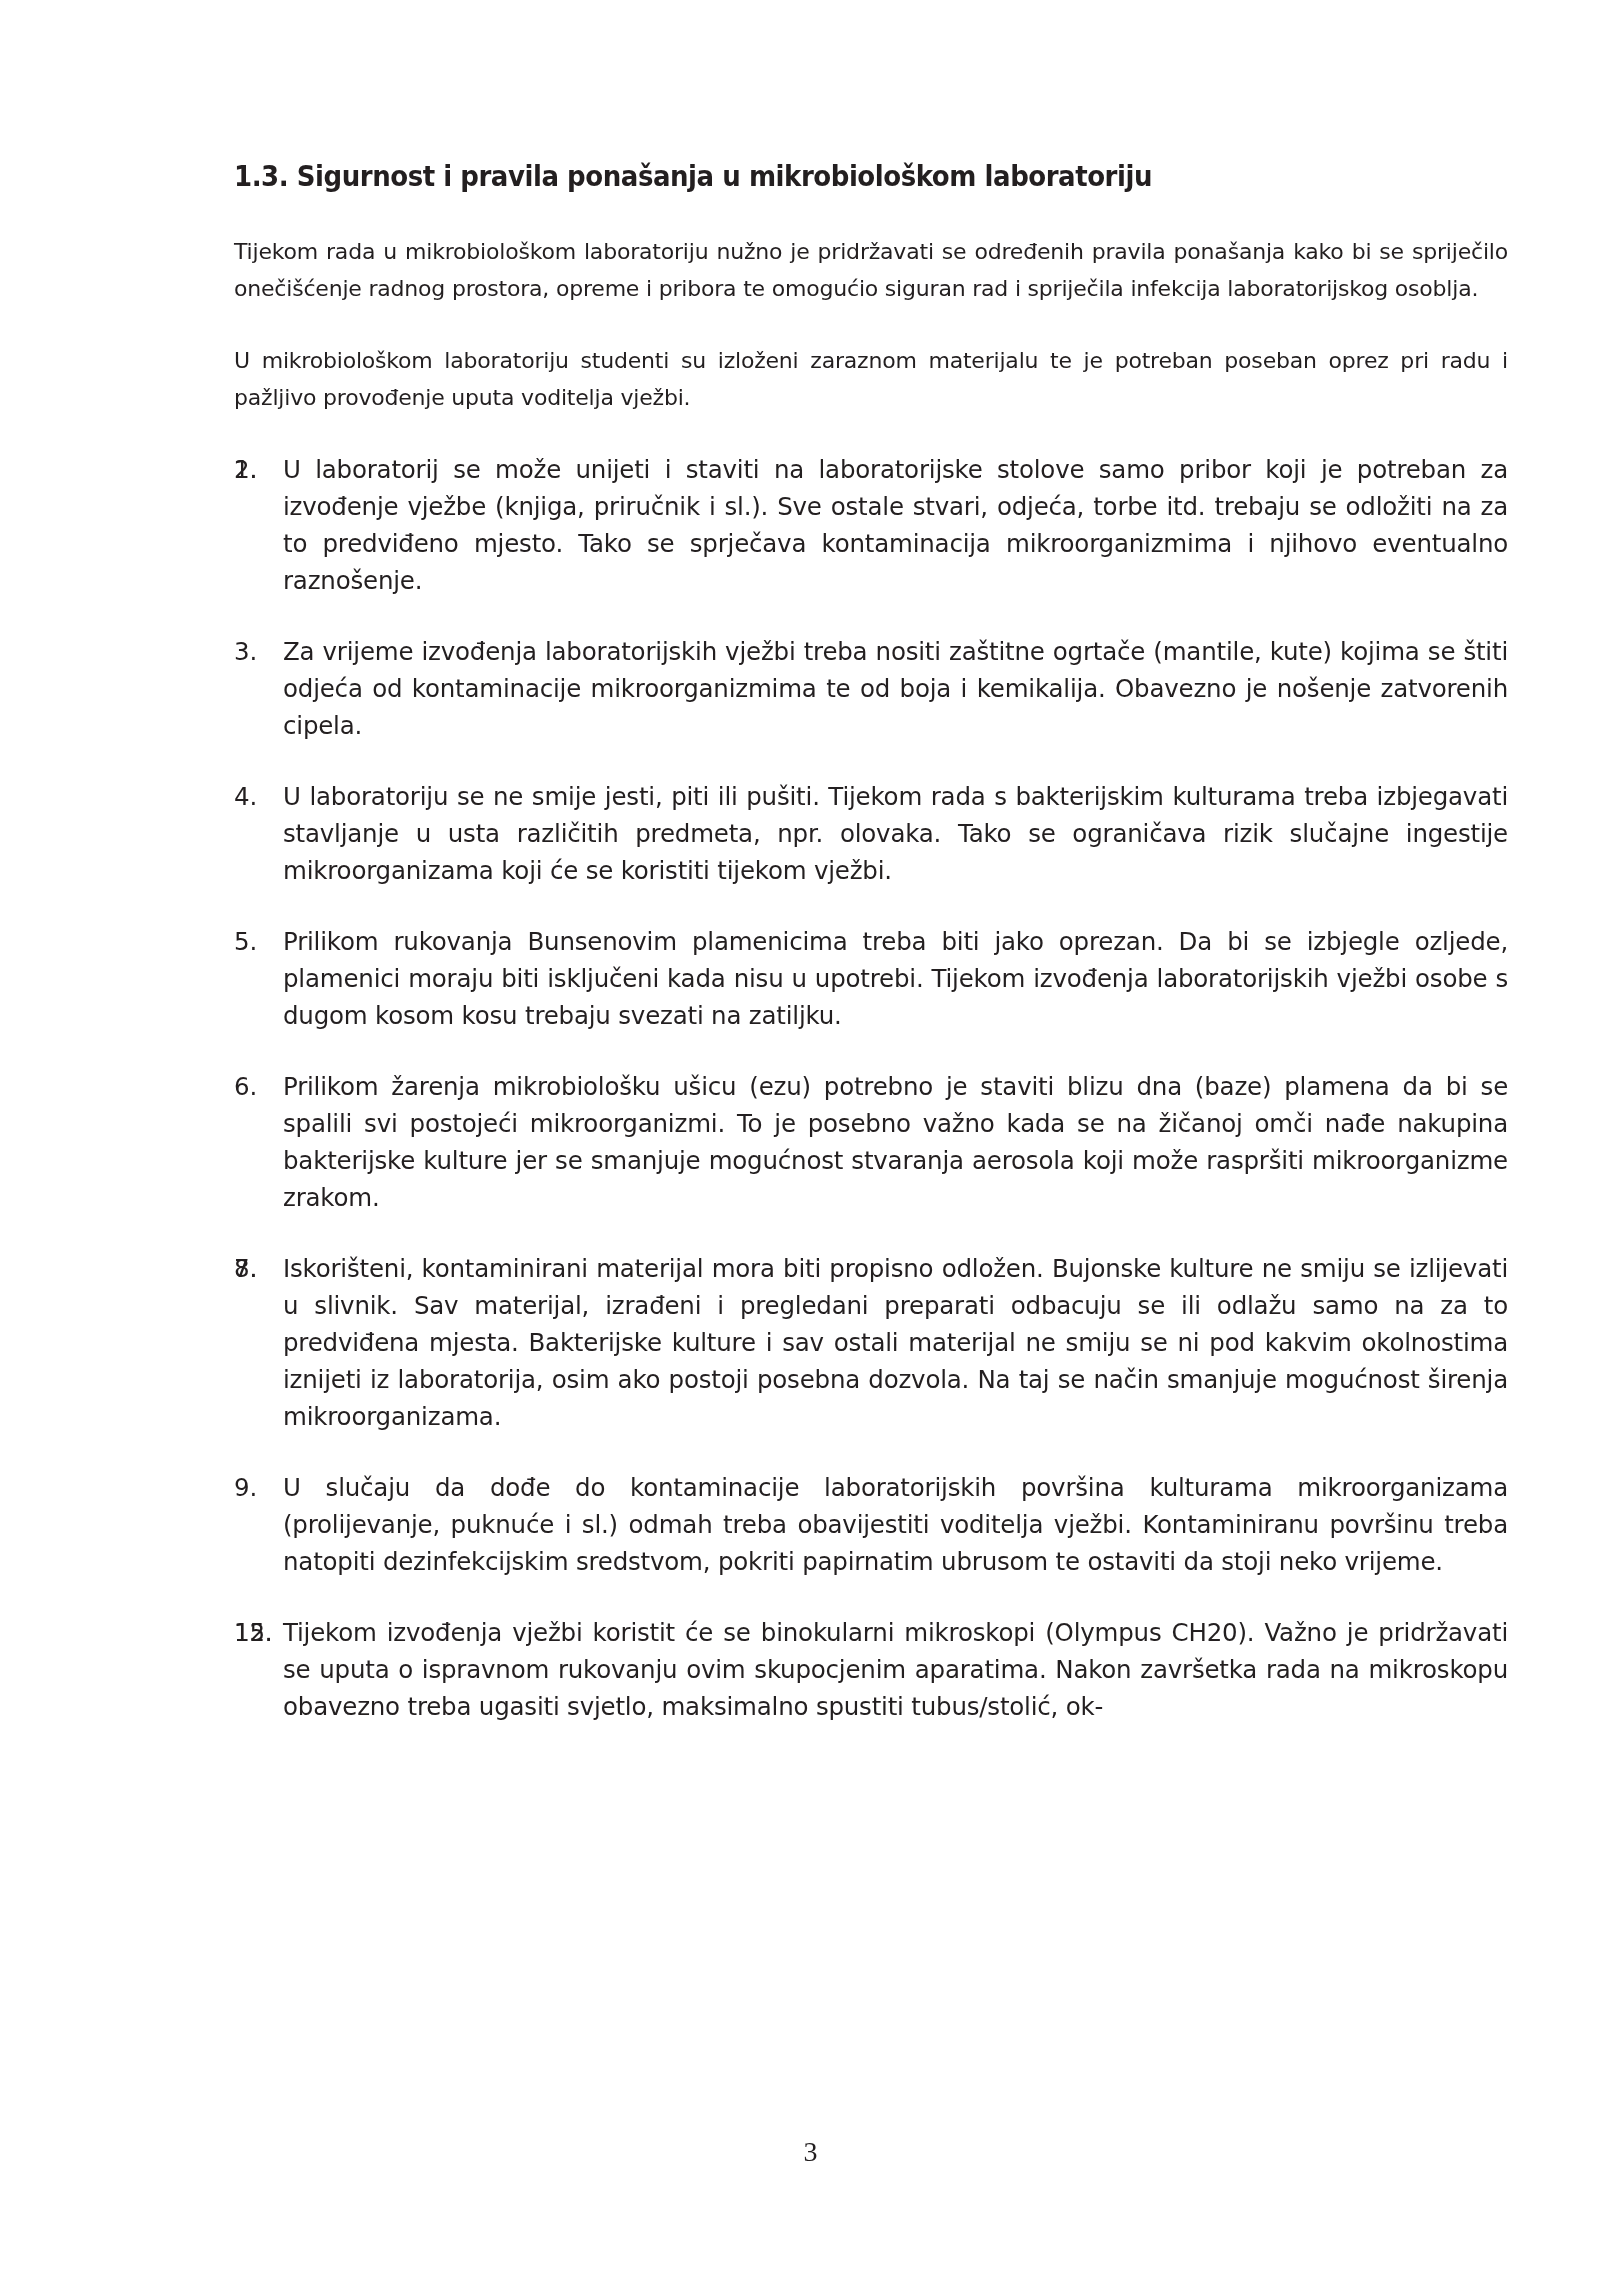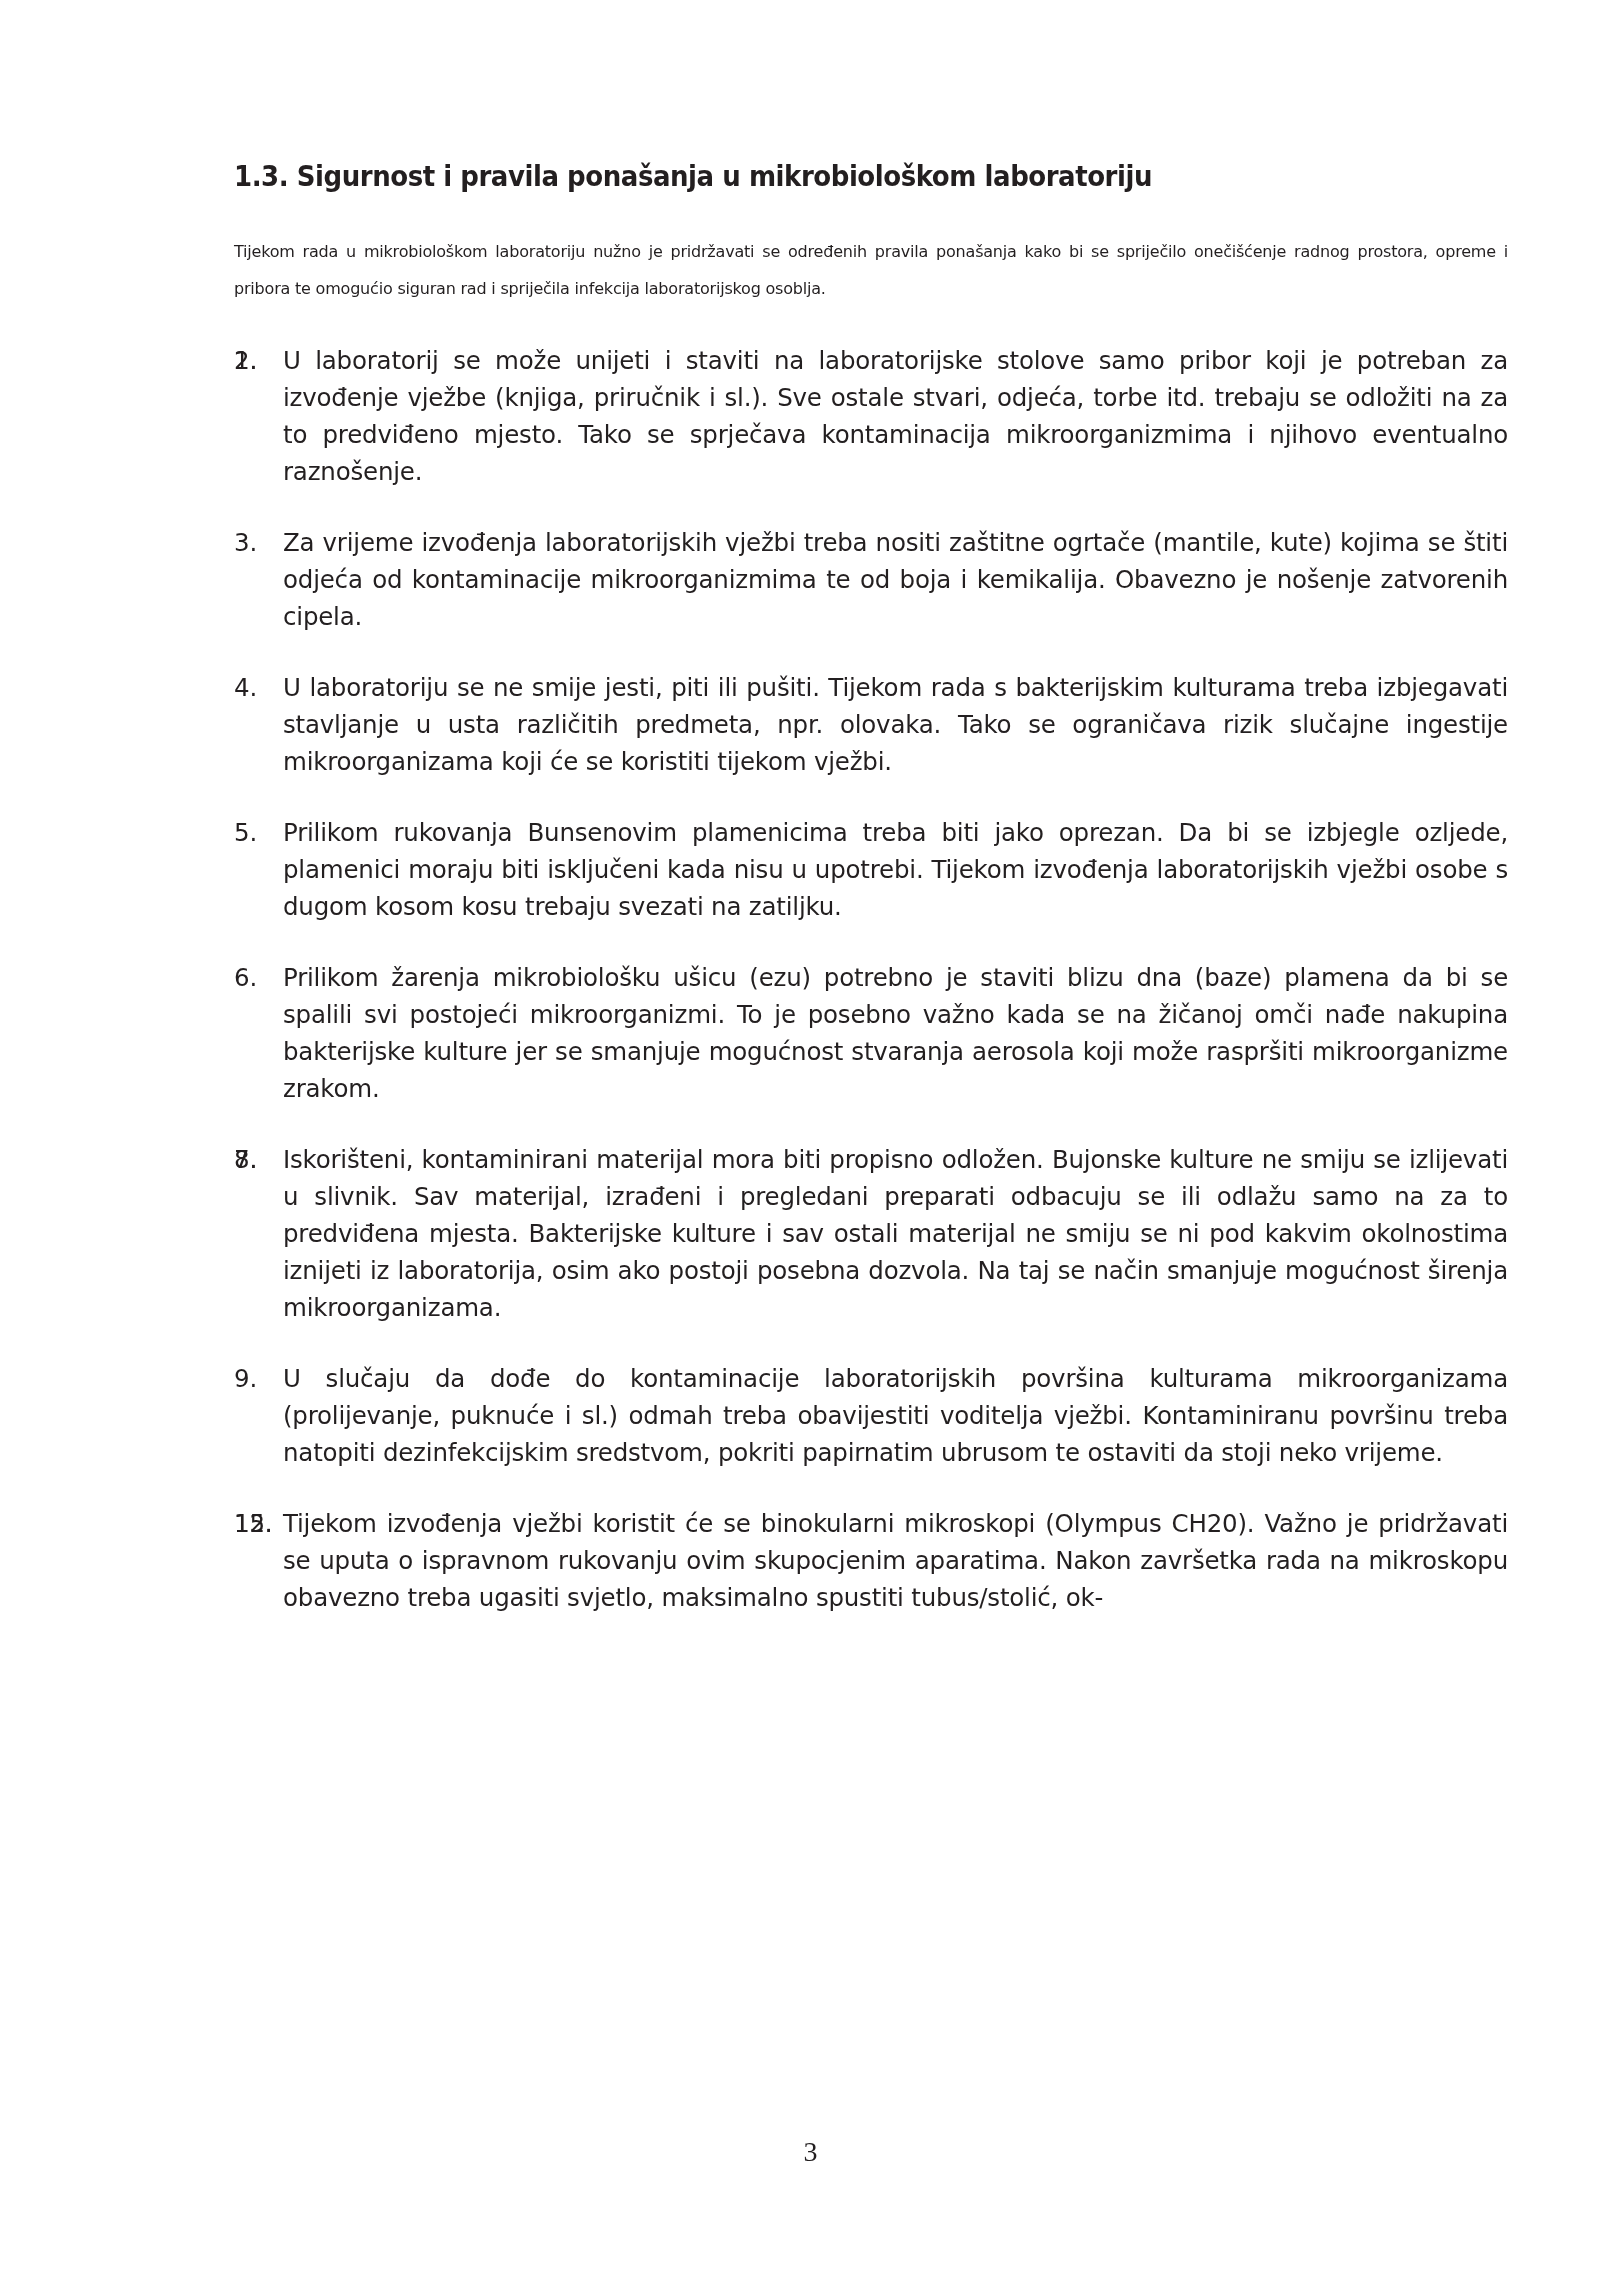--- a/index.html
+++ b/index.html
@@ -27,21 +27,21 @@
     font-weight: bold;
     font-size: 28px;
     line-height: 39px;
     margin: 0 0 37px 0;
     letter-spacing: -0.5px;
     transform: scaleX(0.93);
     transform-origin: left center;
     white-space: nowrap;
   }
   .para {
-    font-size: 16px;
+    font-size: 22px;
     line-height: 37px;
     margin: 0 0 35px 0;
     text-align: justify;
     letter-spacing: -0.2px;
   }
   .rules {
     list-style: none;
     margin: 0;
     padding: 0;
   }
@@ -71,20 +71,21 @@
     color: #231f20;
   }
 </style>
 </head>
 <body>
 
 <div class="page">
   <h2 class="section-title">1.3. Sigurnost i pravila ponašanja u mikrobiološkom laboratoriju</h2>
 
   <p class="para">Tijekom rada u mikrobiološkom laboratoriju nužno je pridržavati se određenih pravila ponašanja kako bi se spriječilo onečišćenje radnog prostora, opreme i pribora te omogućio siguran rad i spriječila infekcija laboratorijskog osoblja.</p>
+  <p class="para">U mikrobiološkom laboratoriju studenti su izloženi zaraznom materijalu te je potreban poseban oprez pri radu i pažljivo provođenje uputa voditelja vježbi.</p>
 
   <ol class="rules">
     <li class="rule">
       <span class="rule-num">1.</span>
     </li>
     <li class="rule">
       <span class="rule-num">2.</span>
       <span class="rule-text">U laboratorij se može unijeti i staviti na laboratorijske stolove samo pribor koji je potreban za izvođenje vježbe (knjiga, priručnik i sl.). Sve ostale stvari, odjeća, torbe itd. trebaju se odložiti na za to predviđeno mjesto. Tako se sprječava kontaminacija mikroorganizmima i njihovo eventualno raznošenje.</span>
     </li>
     <li class="rule">

